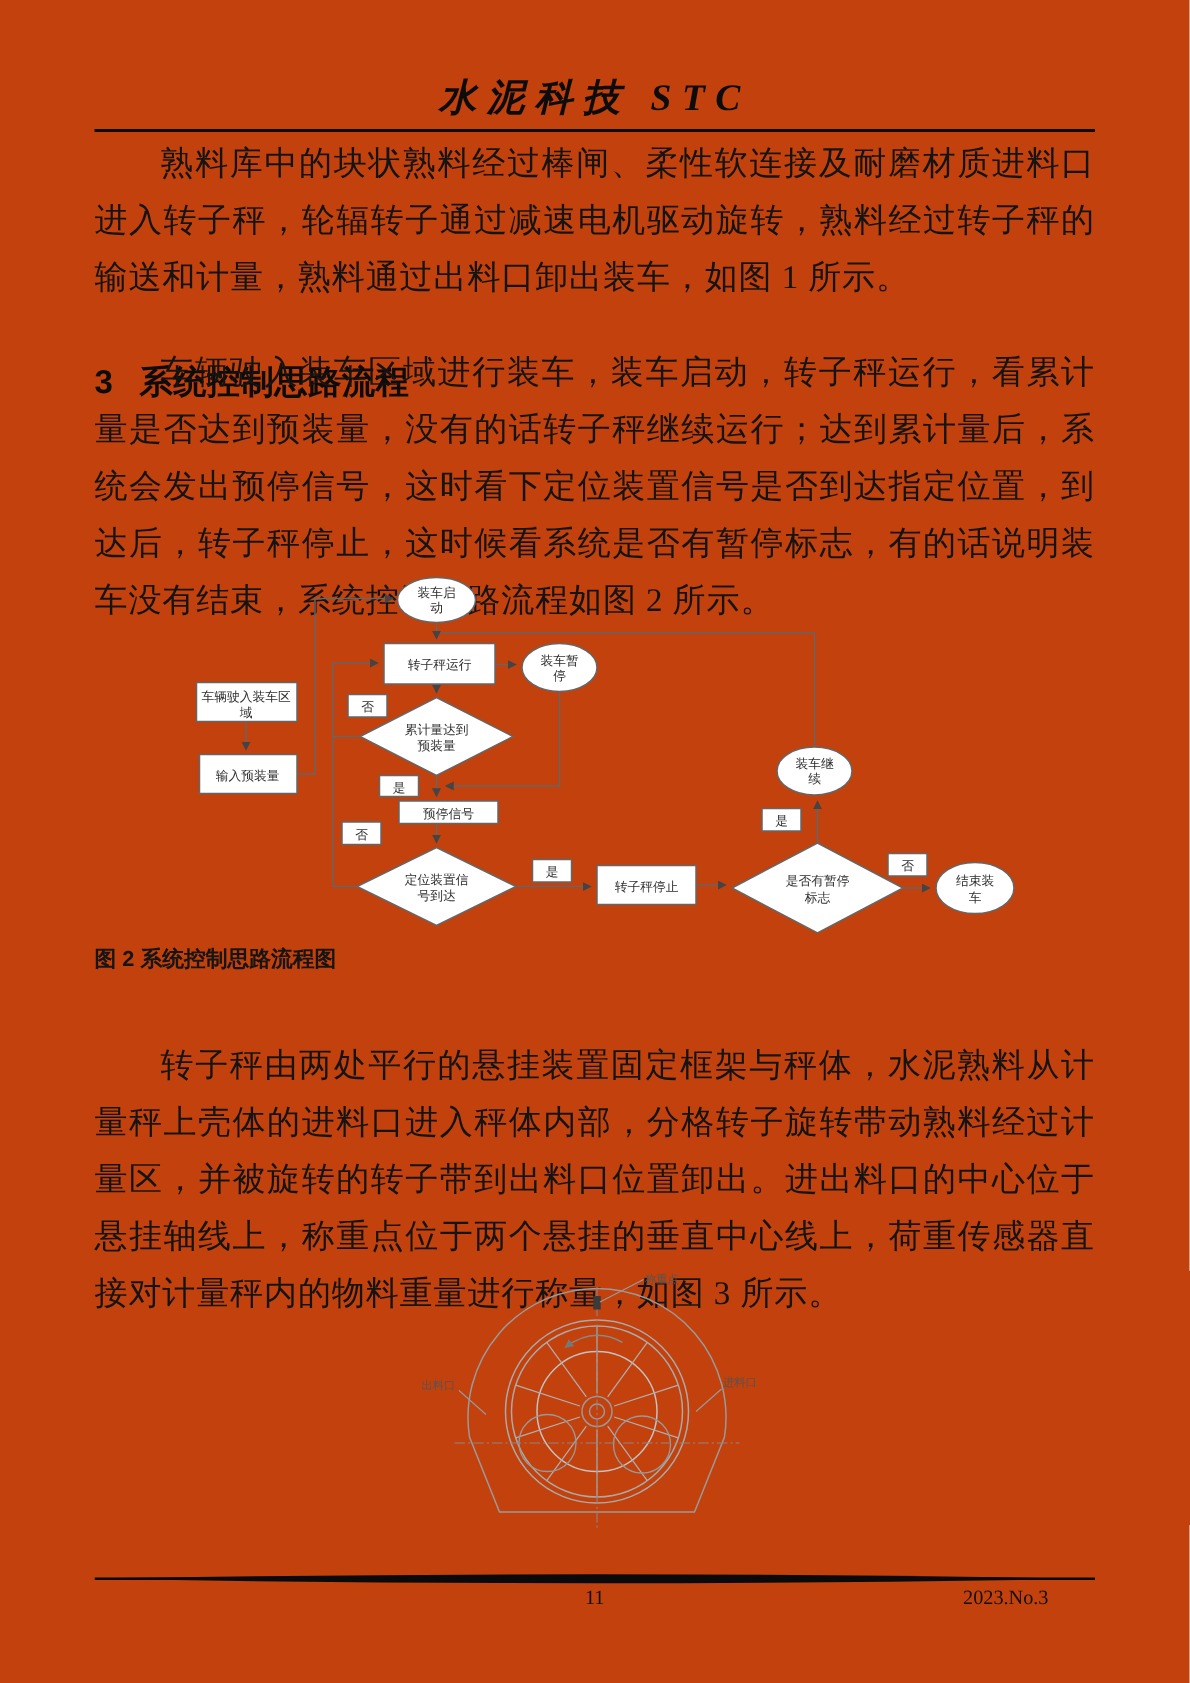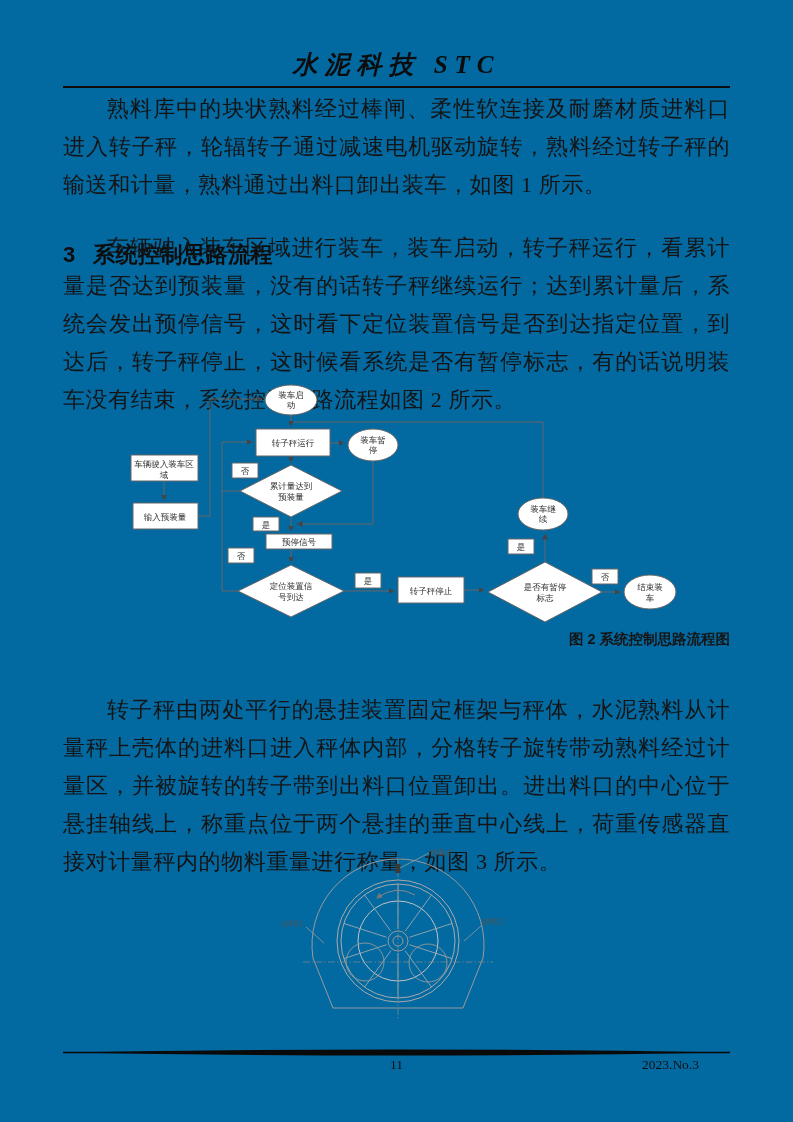--- a/index.html
+++ b/index.html
@@ -1,18 +1,18 @@
 <!DOCTYPE html>
 <html><head>
 <meta charset="utf-8">
 <style>
   html,body{margin:0;padding:0;background:#e8e8e8;}
   .page{
     position:relative;width:793px;height:1122px;margin:0 auto;
-    background:#0369a1;overflow:hidden;
+    background:#c2410c;overflow:hidden;
     font-family:"Liberation Serif","DejaVu Serif",serif;color:#111;
   }
   .abs{position:absolute;}
   .journal-title{
     left:0;top:48px;width:793px;text-align:center;
     font-size:25px;font-style:italic;font-weight:600;letter-spacing:7px;color:#0c0c0c;
   }
   .head-rule{left:63px;top:86px;width:667px;height:2px;background:#0c0c0c;}
   .body-par{
     left:63px;width:667px;margin:0;font-size:22px;line-height:38px;
@@ -22,21 +22,21 @@
   .p2{top:229px;}
   .p3{top:691px;}
   .sec-head{
     left:63px;width:667px;font-family:"Liberation Sans","DejaVu Sans",sans-serif;
     font-weight:bold;font-size:22px;color:#0c0c0c;letter-spacing:0.5px;margin-top:44px;
   }
   .h3{top:196px;}
   .h4{top:658px;}
   .sec-head .sec-no{display:inline-block;min-width:30px;}
   .fig-caption{
-    left:63px;width:667px;text-align:right;
+    left:63px;width:667px;text-align:left;
     font-family:"Liberation Sans","DejaVu Sans",sans-serif;
     font-weight:bold;color:#151515;
   }
   .cap2{top:630px;font-size:14.5px;}
   .cap3{top:1020px;font-size:16.5px;letter-spacing:1px;}
   svg text{font-family:"Liberation Sans","DejaVu Sans",sans-serif;}
   .flow-label{font-size:8.5px;fill:#2e2e2e;}
   .fig3-label{font-size:7.5px;fill:#555;}
   .footer-page{left:63px;top:1057px;width:667px;text-align:center;font-size:13.5px;color:#101010;font-family:Liberation Serif, serif;}
   .footer-issue{top:1057px;right:94px;font-size:13.5px;color:#101010;}

